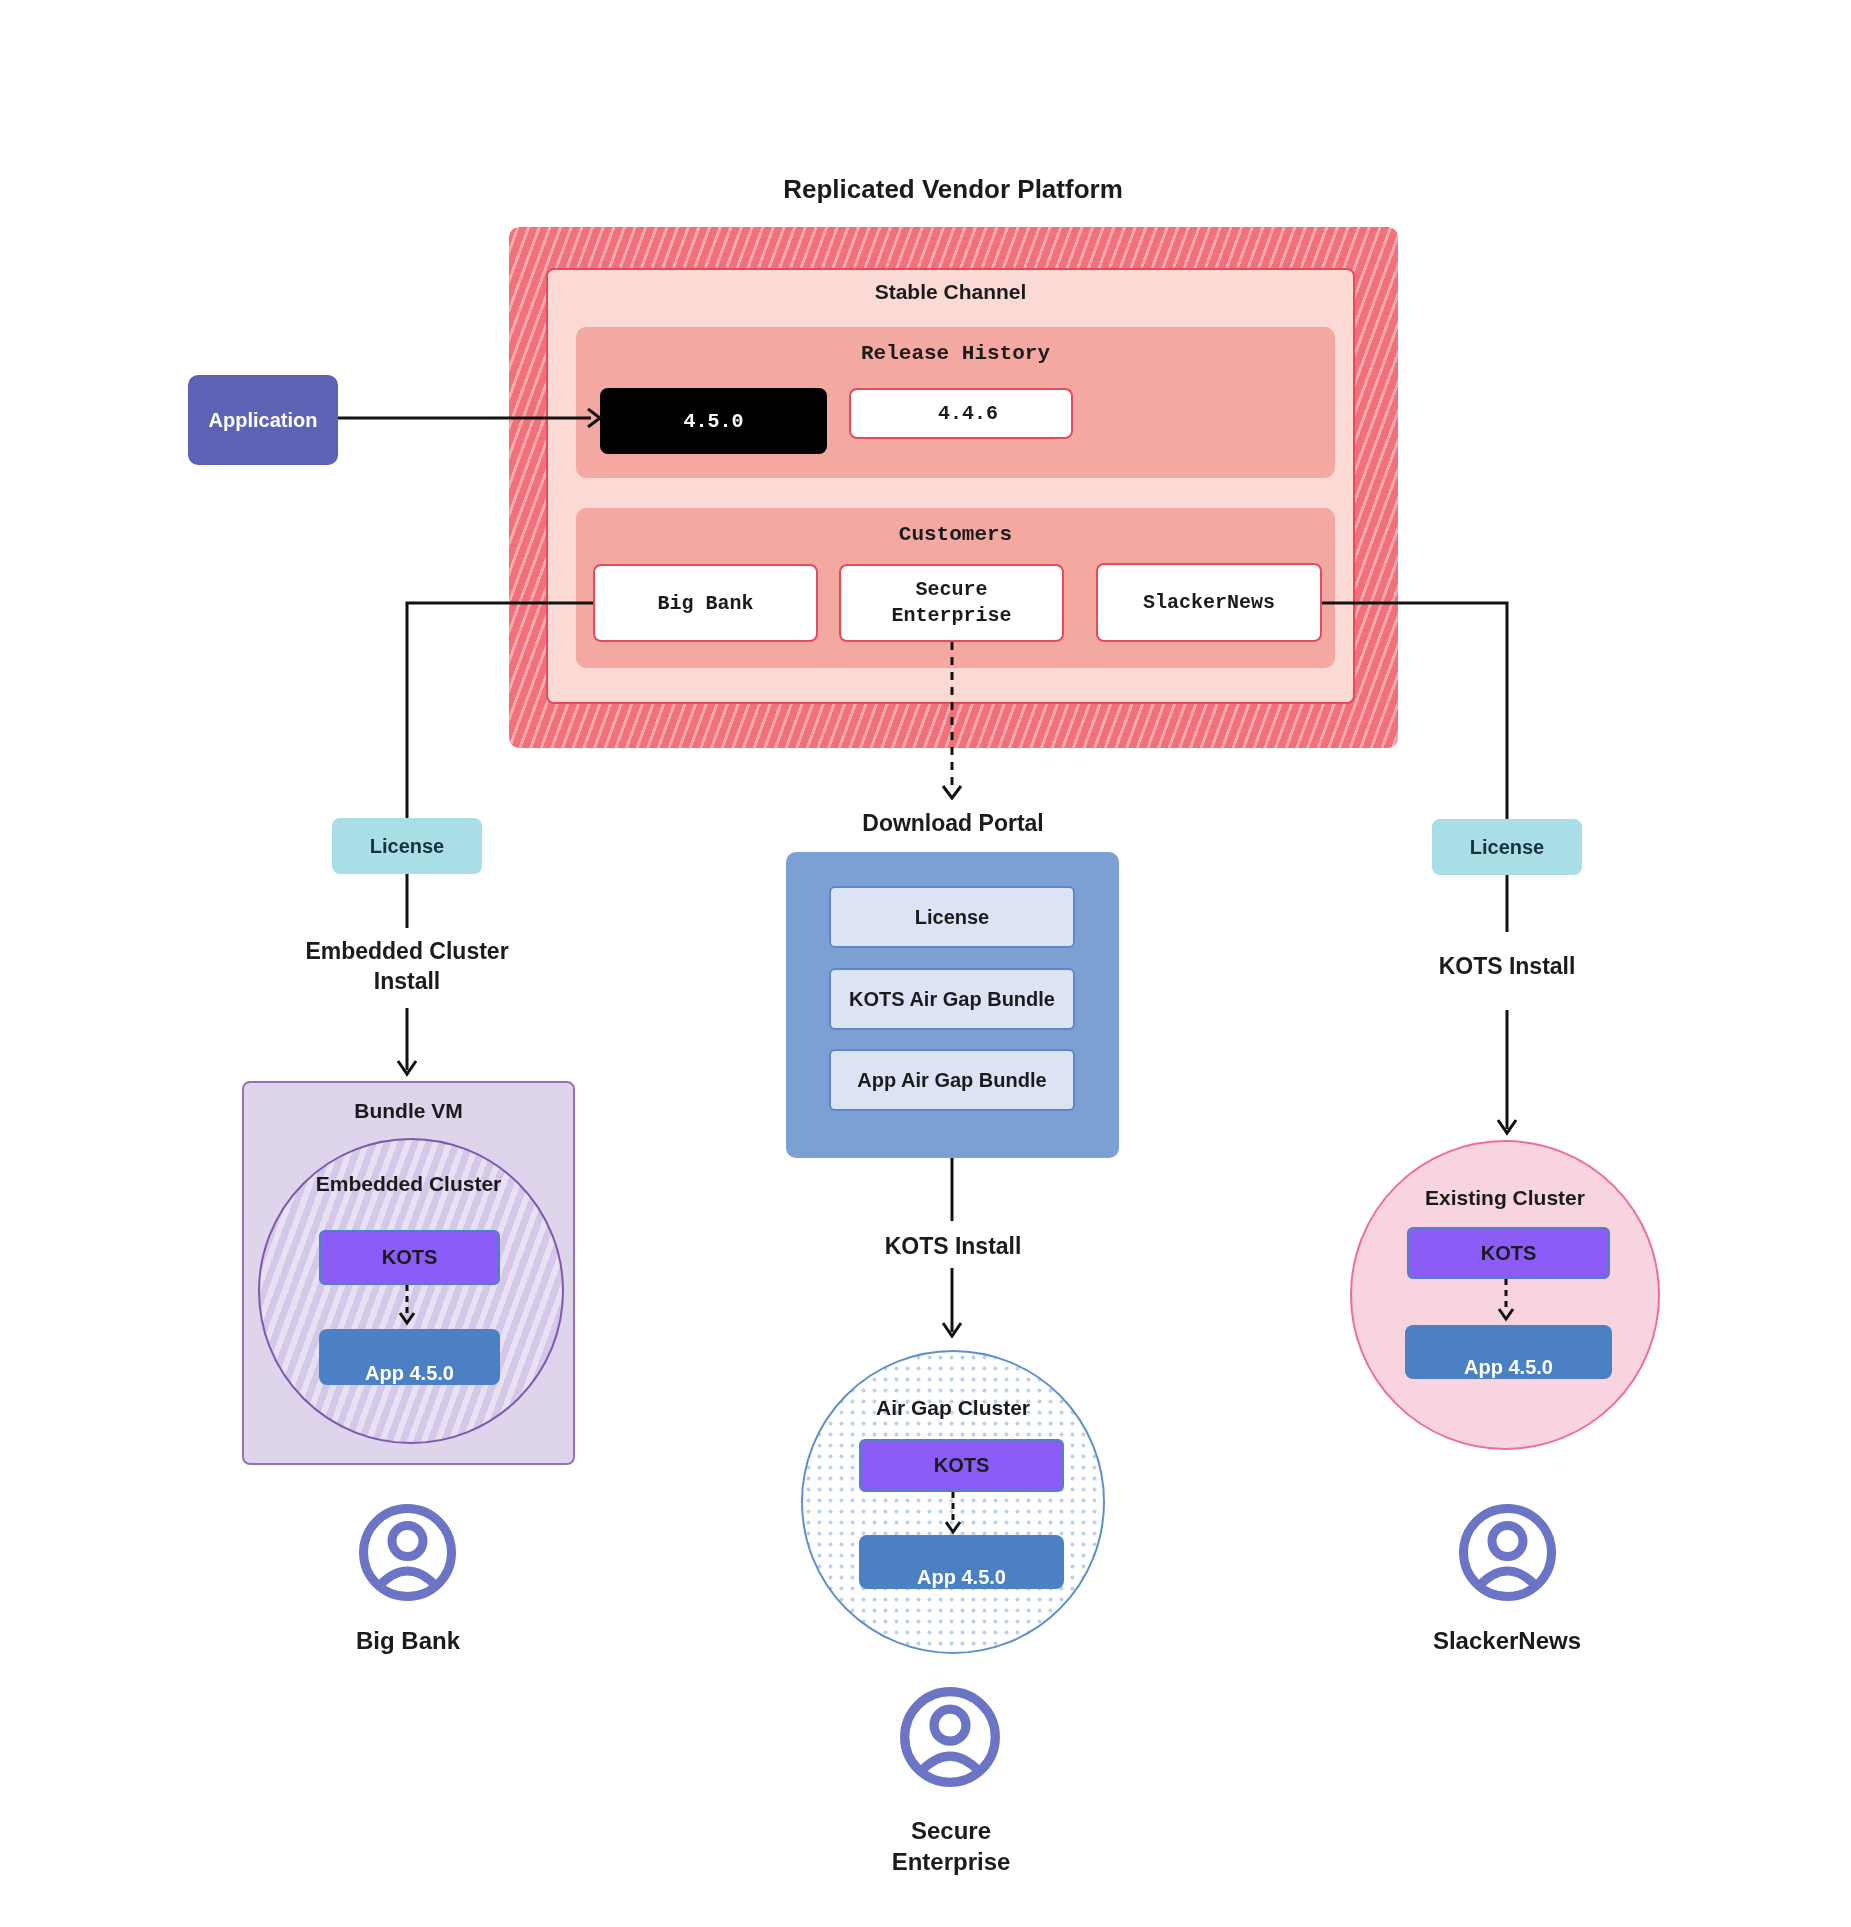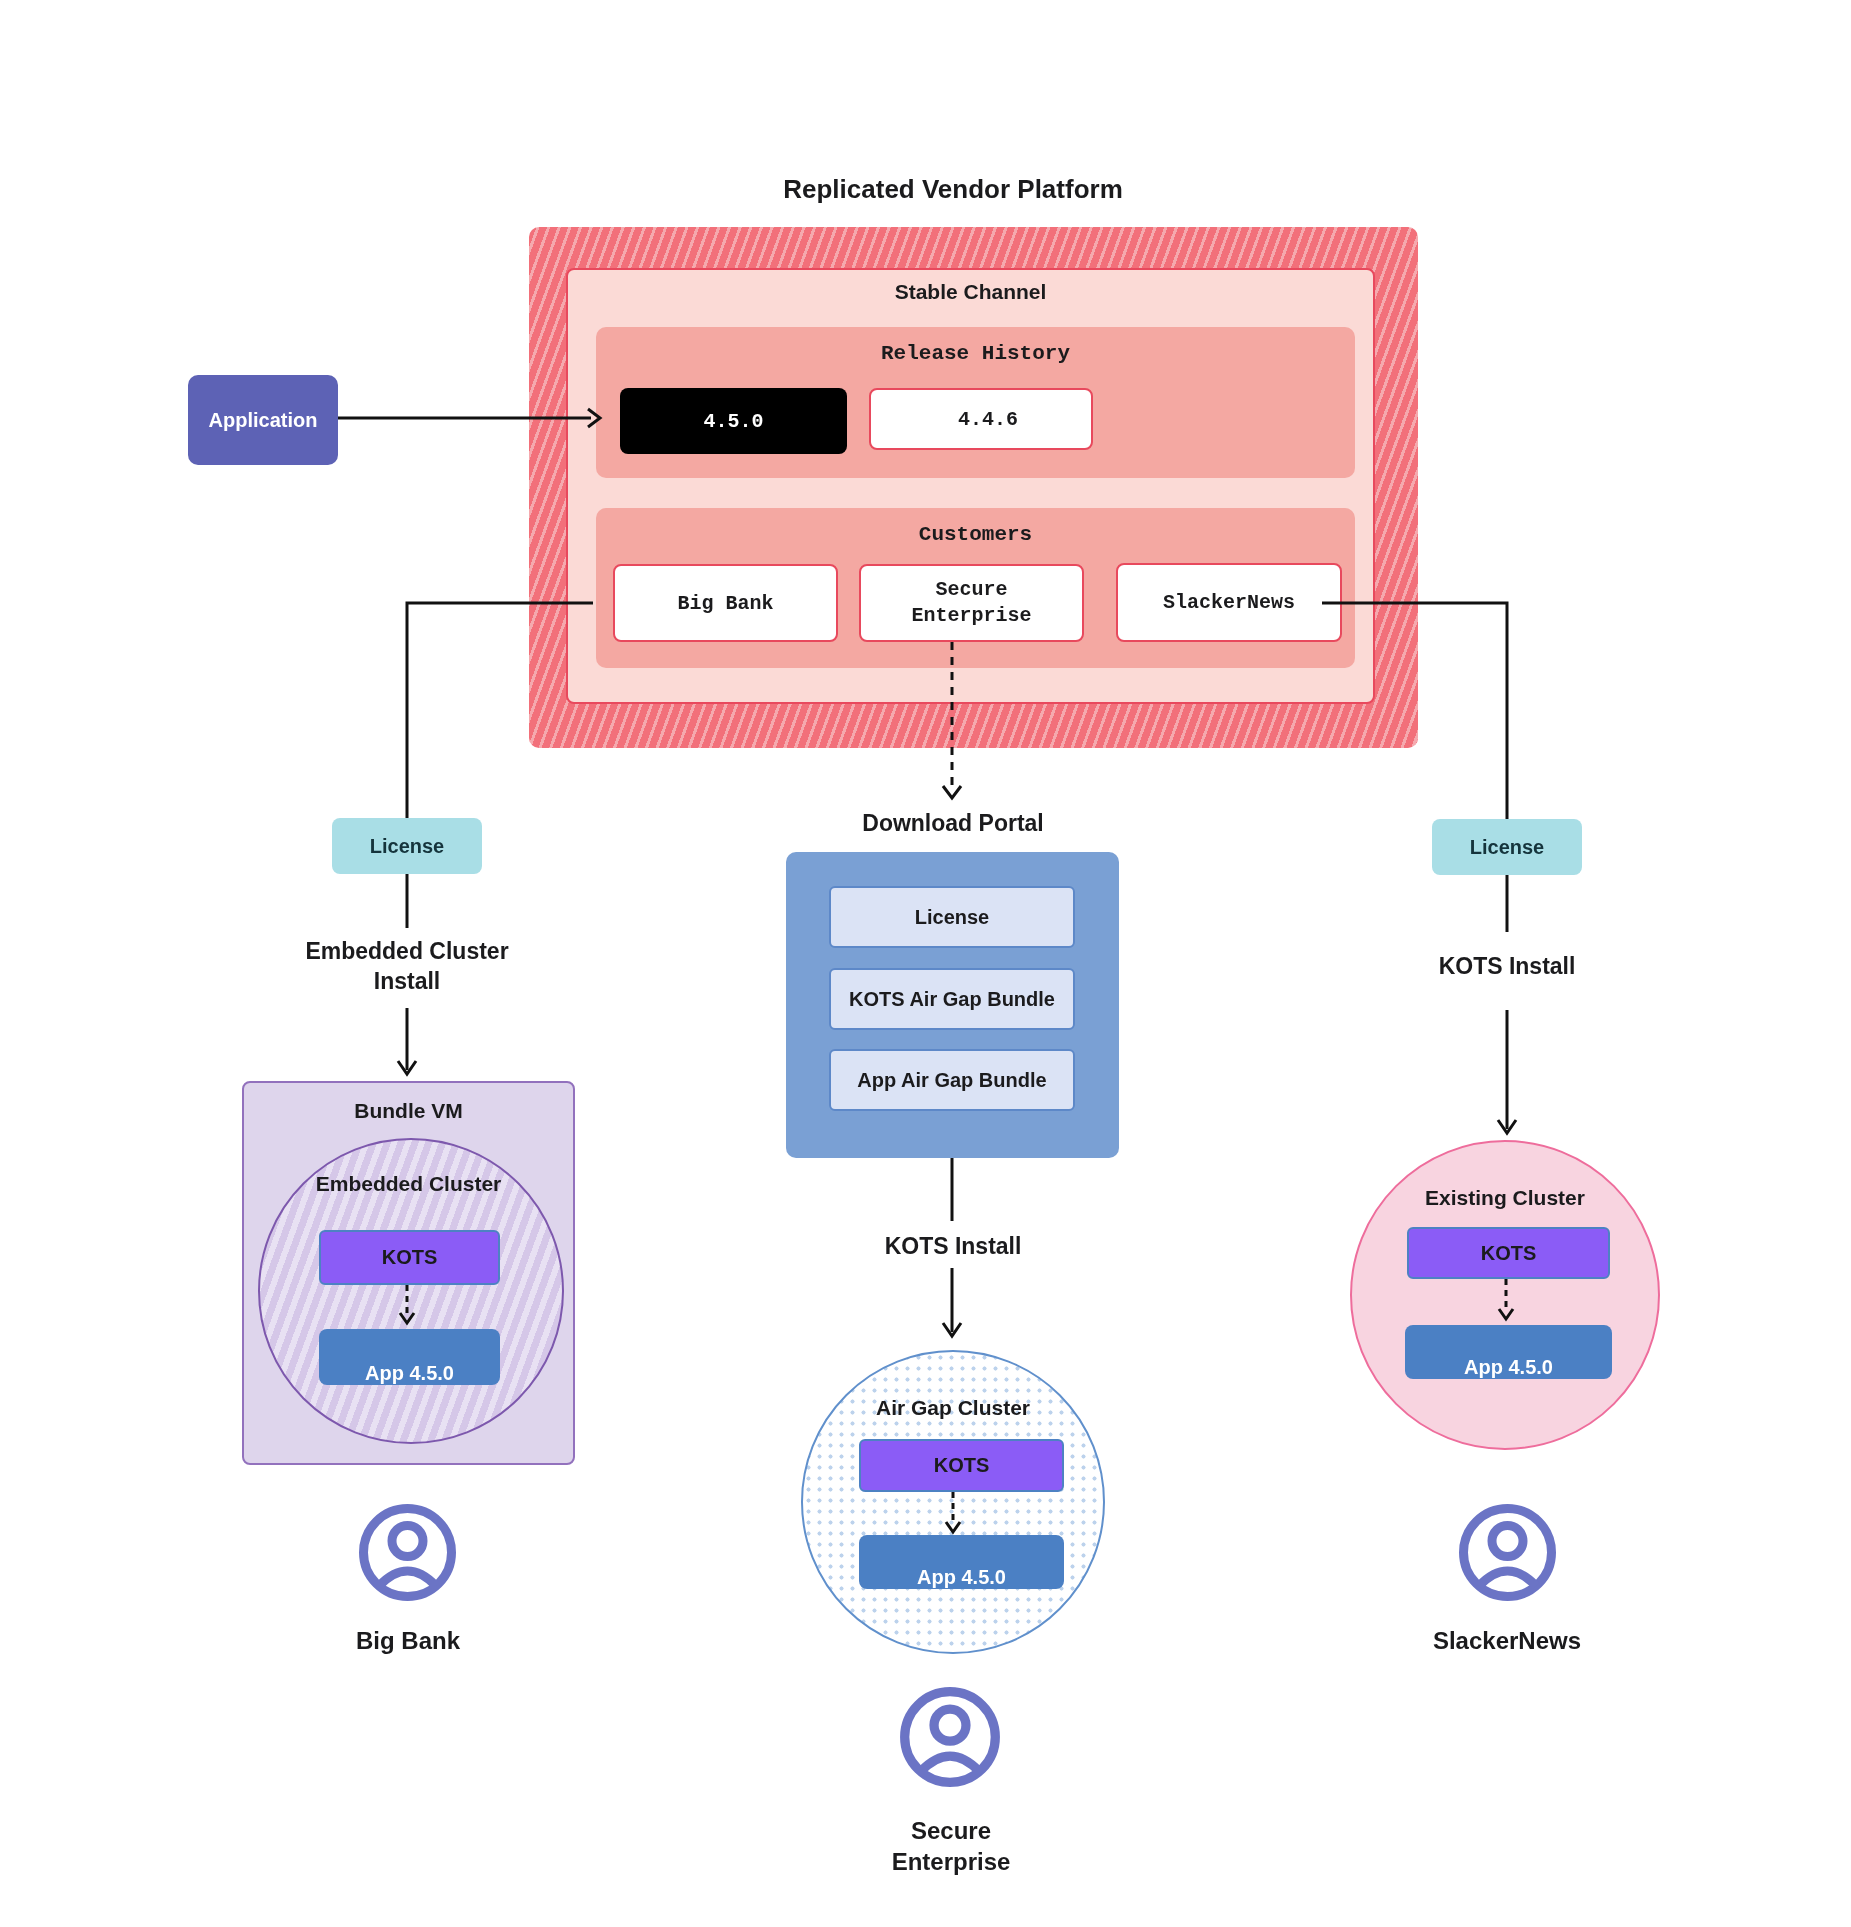--- a/index.html
+++ b/index.html
@@ -9,40 +9,39 @@
   }
   .abs{position:absolute;}
   .ctr{text-align:center;}
   .lbl{font-weight:600;}
 
   
   .diagram-title{left:653px;top:174px;width:600px;font-size:26px;font-weight:600;}
   .outer-hatch{
     left:509px;top:227px;width:889px;height:521px;border-radius:10px;
     background:repeating-linear-gradient(110deg,#f2707a 0 7px,#f5a9ae 7px 10px);
-    margin-left:20px;
   }
   .stable{
     left:37px;top:41px;width:809px;height:436px;border-radius:8px;
     background:#fbdad6;border:2px solid #e8495d;box-sizing:border-box;
   }
   .stable-label{left:0;top:10px;width:100%;font-size:21px;}
   .subpanel{
     left:28px;width:759px;border-radius:10px;background:#f4a8a2;font-family:Liberation Mono, monospace;
   }
   .panel-rh{top:57px;height:151px;}
   .panel-cust{top:238px;height:160px;}
   .subpanel-label{left:0;top:15px;width:100%;font-size:21px;}
   .chip{
     position:absolute;display:flex;align-items:center;justify-content:center;
     border-radius:8px;font-size:20px;font-weight:600;box-sizing:border-box;text-align:center;
   }
   .chip-red{left:24px;top:61px;width:227px;height:66px;background:#000000;color:#fff;}
   .chip-white{background:#fff;border:2px solid #e8495d;color:#1b1b1d;}
-  .chip-446{left:273px;top:61px;width:224px;height:62px;padding-left:14px;}
+  .chip-446{left:273px;top:61px;width:224px;height:51px;padding-left:14px;}
   .chip-bigbank{left:17px;top:56px;width:225px;height:78px;}
   .chip-secure{left:263px;top:56px;width:225px;height:78px;}
   .chip-secure span{display:inline-block;max-width:130px;line-height:1.3;}
   .chip-slacker{left:520px;top:55px;width:226px;height:79px;}
 
   
   .application{
     left:188px;top:375px;width:150px;height:90px;border-radius:10px;background:#5d62b5;
     color:#fff;display:flex;align-items:center;justify-content:center;font-size:20px;font-weight:600;
   }

